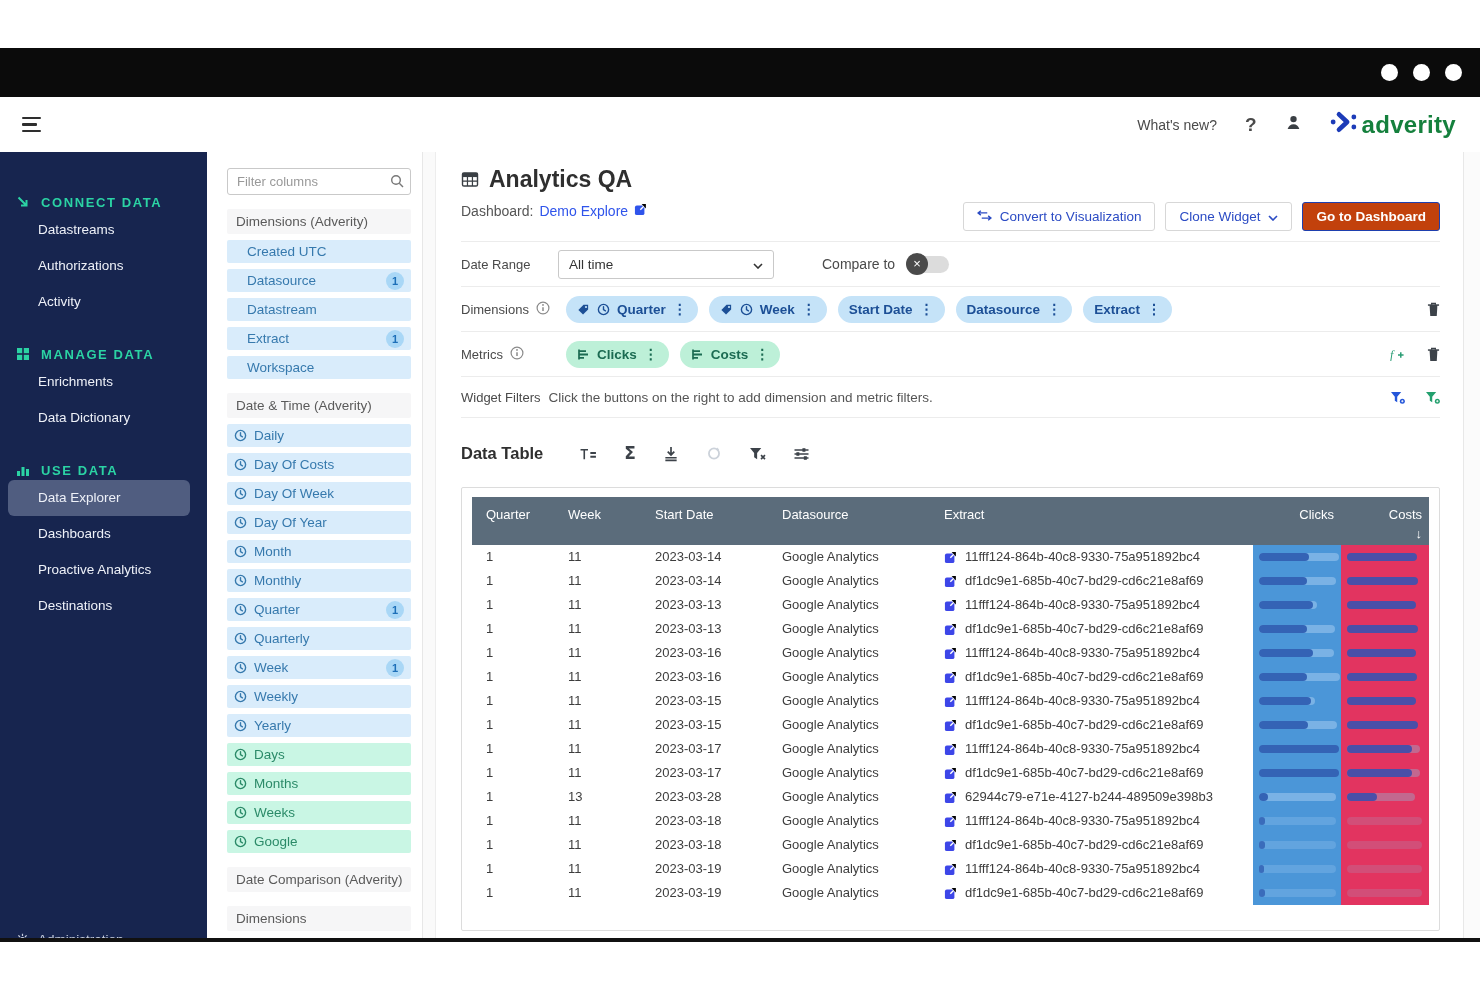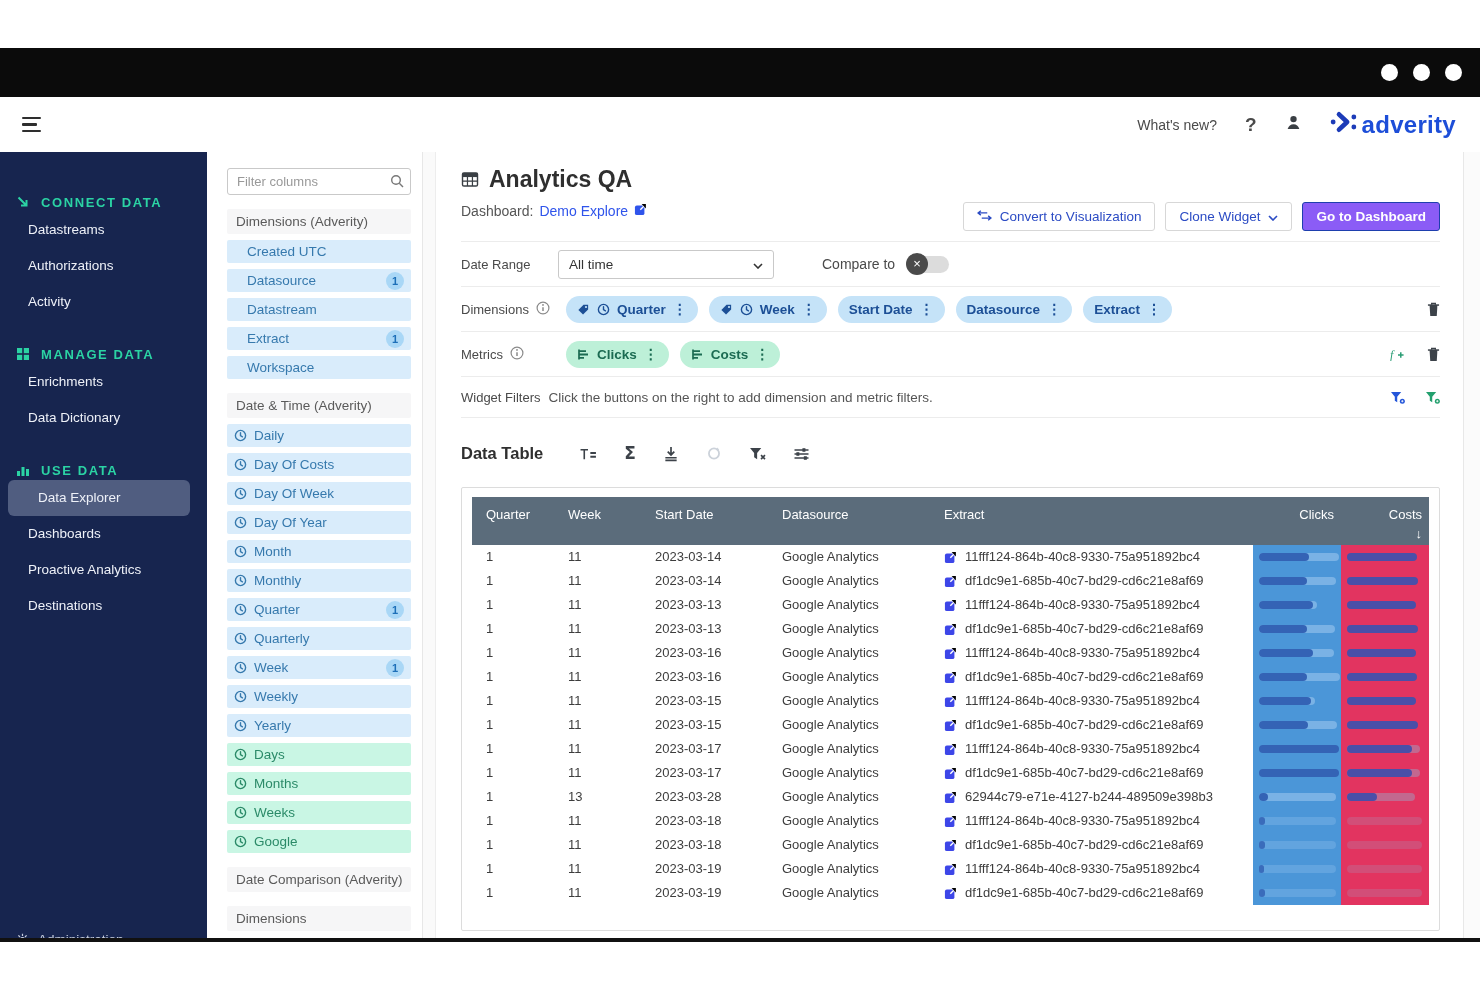--- a/index.html
+++ b/index.html
@@ -9,31 +9,31 @@
   .titlebar{position:absolute;top:48px;left:0;width:100%;height:49px;background:#0b0b0b;
             display:flex;align-items:center;justify-content:flex-end;gap:15px;box-sizing:border-box;padding-right:18px}
   .win-dot{width:17px;height:17px;border-radius:50%;background:#fff}
   .appheader{position:absolute;top:97px;left:0;width:100%;height:55px;background:#fff;display:flex;align-items:center;box-sizing:border-box}
   .burger{margin-left:22px;width:19px;display:flex;flex-direction:column;gap:4px;cursor:pointer}
   .burger div{height:2.5px;background:#2e2e2e;border-radius:1px}
   .burger div:nth-child(2){width:80%}
   .header-right{margin-left:auto;display:flex;align-items:center;gap:28px;padding-right:24px}
   .whats-new{font-size:14px;color:#4a4a4a}
   .q-ico{font-size:19px;color:#4a4a4a;font-weight:bold}
-  .logo{display:flex;align-items:center;gap:5px;color:#1d4ed8;font-weight:bold;font-size:24px;letter-spacing:.3px}
+  .logo{display:flex;align-items:center;gap:5px;color:#15803d;font-weight:bold;font-size:24px;letter-spacing:.3px}
   
   .app{position:absolute;top:152px;left:0;width:1480px;height:786px;display:flex}
   .bottom-line{position:absolute;top:938px;left:0;width:100%;height:4px;background:#111}
   
   .nav{width:207px;flex-shrink:0;background:#17254f;position:relative;overflow:hidden}
   .nav-section{margin-top:24px}
   .nav-section:first-child{margin-top:40px}
   .nav-head{display:flex;align-items:center;gap:11px;padding-left:16px;height:20px;
             color:#2bd3a4;font-weight:bold;font-size:13px;letter-spacing:1.6px}
-  .nav-item{height:36px;line-height:36px;padding-left:28px;font-size:13.5px;color:#eef1f8;cursor:pointer;white-space:nowrap}
+  .nav-item{height:36px;line-height:36px;padding-left:38px;font-size:13.5px;color:#eef1f8;cursor:pointer;white-space:nowrap}
   .nav-item.selected{background:#505d80;border-radius:6px;margin:0 17px 0 8px;padding-left:30px}
   .nav-footer{position:absolute;bottom:-9px;left:16px;display:flex;gap:9px;align-items:center;color:#c7cedd;font-size:13.5px}
   
   .fields{width:228px;flex-shrink:0;background:#fff;position:relative;box-sizing:border-box;padding:16px 24px 0 20px;overflow:hidden}
   .fields::after{content:"";position:absolute;right:0;top:0;bottom:0;width:12px;background:#fafafa;border-left:1px solid #e7e7e7}
   .filter-wrap{position:relative}
   .filter-input{width:100%;height:27px;border:1px solid #c9c9c9;border-radius:3px;font-size:13px;
                 padding:0 26px 0 9px;color:#444;box-sizing:border-box;font-family:inherit;outline:none}
   .filter-input::placeholder{color:#999}
   .filter-search{position:absolute;right:7px;top:6px}
@@ -50,21 +50,21 @@
   
   .main{flex:1;background:#fff;position:relative;box-sizing:border-box;padding:0 40px 0 25px;border-left:1px solid #ededed;overflow:hidden}
   .main::after{content:"";position:absolute;right:0;top:0;bottom:0;width:16px;background:#fbfbfb;border-left:1px solid #e8e8e8}
   .widget-head{position:relative;padding-top:14px;height:75px}
   .title-row{display:flex;align-items:center;gap:10px;font-size:23px;font-weight:bold;color:#2f2f2f}
   .dash-row{margin-top:10px;font-size:14px;color:#555;display:flex;gap:6px;align-items:center}
   .dash-link{color:#2f54eb;cursor:pointer;display:flex;gap:6px;align-items:center}
   .head-buttons{position:absolute;right:0;bottom:10px;display:flex;gap:10px}
   .btn{height:29px;display:inline-flex;align-items:center;gap:8px;padding:8px 13px;border:1px solid #d7d7d7;
        border-radius:3px;background:#fff;color:#2b4bc4;font-size:13.5px;font-weight:500;cursor:pointer;white-space:nowrap}
-  .btn.primary{background:#8b5cf6;color:#fff;border-color:#1e3fae;font-weight:600}
+  .btn.primary{background:#c2410c;color:#fff;border-color:#1e3fae;font-weight:600}
   .frow{border-top:1px solid #ececec;display:flex;align-items:center;height:44px}
   .frow-label{width:97px;flex-shrink:0;font-size:13px;color:#4a4a4a;display:flex;align-items:center;gap:7px}
   .select{width:216px;height:29px;border:1px solid #c9c9c9;border-radius:3px;display:flex;align-items:center;
           justify-content:space-between;padding:12px 10px;font-size:13.5px;color:#333;box-sizing:border-box;cursor:pointer}
   .compare{margin-left:48px;font-size:14px;color:#4a4a4a;display:flex;align-items:center}
   .toggle{width:40px;height:17px;background:#dcdcdc;border-radius:9px;position:relative;margin-left:14px;cursor:pointer}
   .knob{position:absolute;left:-3px;top:-3px;width:22px;height:22px;border-radius:50%;background:#4a4a4a;
         color:#fff;display:flex;align-items:center;justify-content:center;font-size:13px;line-height:1}
   .chips{display:flex;align-items:center;margin-left:8px}
   .chip{display:inline-flex;align-items:center;gap:7px;height:27px;padding:0 11px;border-radius:14px;

